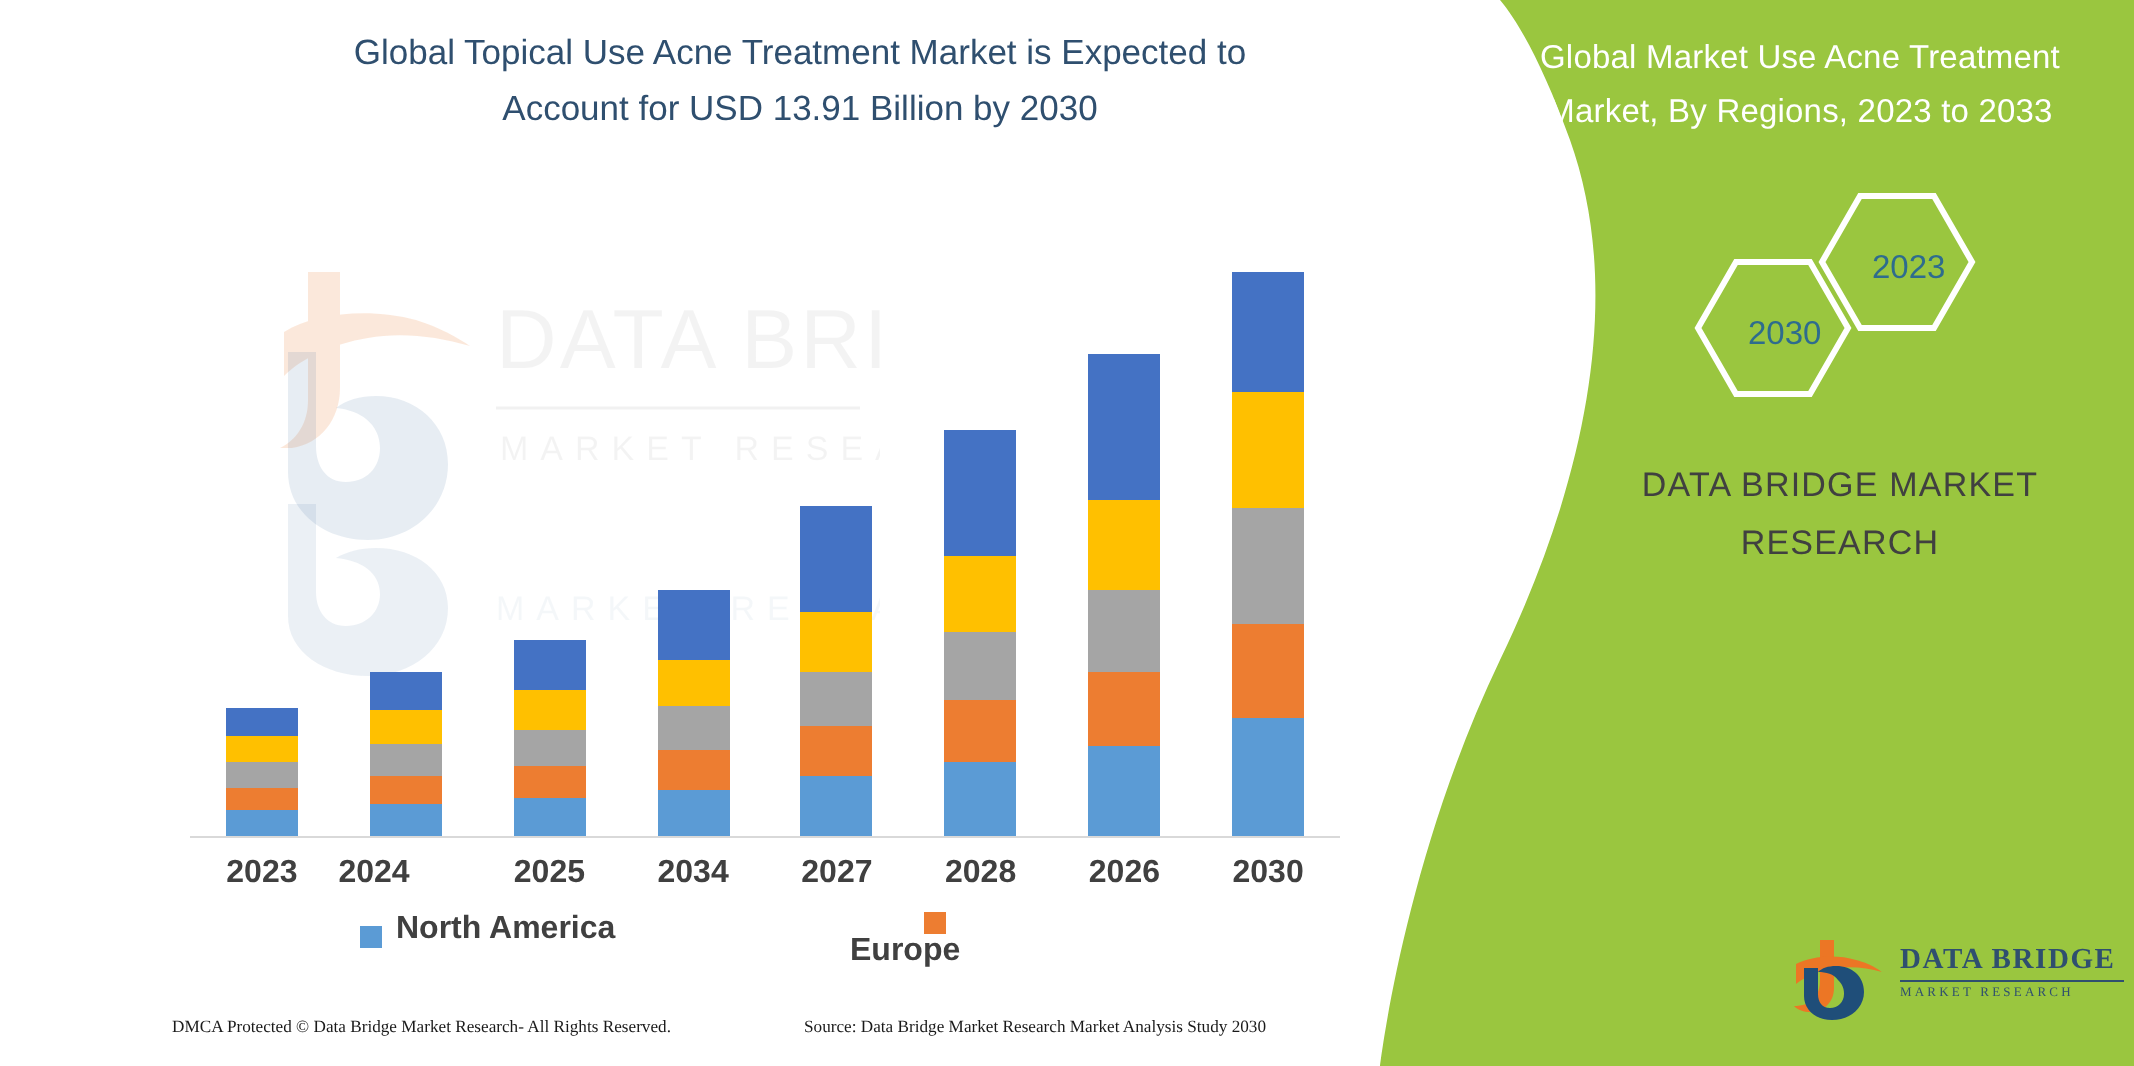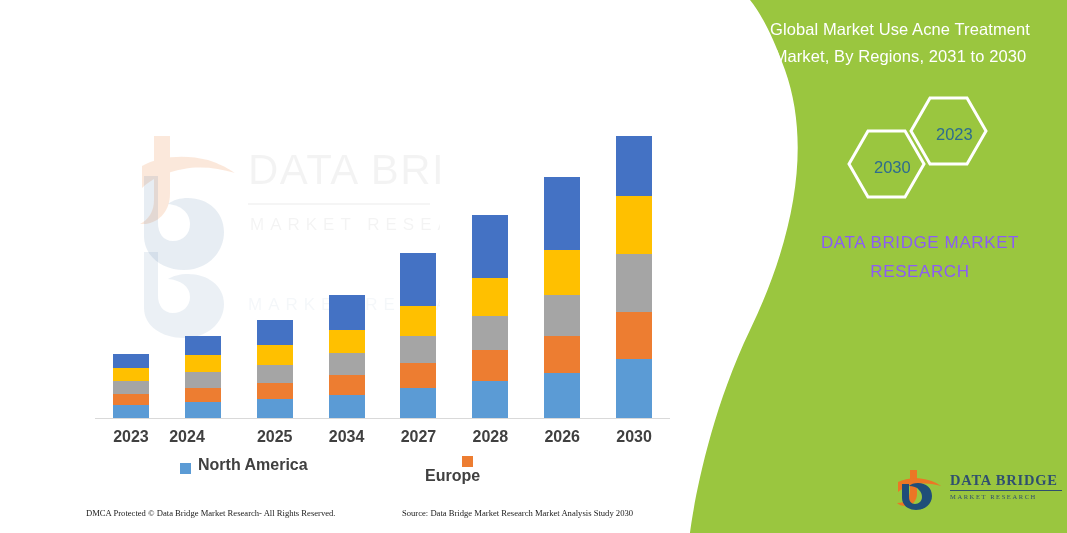--- a/index.html
+++ b/index.html
@@ -47,21 +47,21 @@
     z-index: 4;
   }
   .hex-2023 { left: 106px; top: 30px; }
   .hex-2030 { left: 44px; top: 63px; }
 
   .dbmr-name {
     position: absolute;
     top: 228px; left: 790px;
     width: 260px;
     text-align: center;
-    color: #8b5cf6;
+    color: #404040;
     font-size: 17px;
     line-height: 29px;
     letter-spacing: .6px;
     z-index: 3;
   }
 
   
   .logo-block { position: absolute; left: 896px; top: 466px; width: 165px; height: 48px; z-index: 3; }
   .logo-mark { position: absolute; left: 0; top: 2px; width: 46px; height: 44px; }
   .logo-text { position: absolute; left: 54px; top: 6px; width: 112px; }
@@ -154,21 +154,21 @@
 </style>
 </head>
 <body>
 
 <div id="root">
 
   <div class="green-panel"></div>
 
   <div class="green-title">
     <div>Global Market Use Acne Treatment</div>
-    <div>Market, By Regions, 2031 to 2030</div>
+    <div>Market, By Regions, 2023 to 2033</div>
   </div>
 
   <div class="hex-wrap">
     <svg width="180" height="105" viewBox="0 0 180 105">
       <polygon points="100,3 137,3 156,36 137,69 100,69 81,36" fill="none" stroke="#ffffff" stroke-width="3"></polygon>
       <polygon points="38,36 75,36 94,69 75,102 38,102 19,69" fill="none" stroke="#ffffff" stroke-width="3"></polygon>
     </svg>
     <div class="hex-label hex-2023">2023</div>
     <div class="hex-label hex-2030">2030</div>
   </div>
@@ -183,20 +183,24 @@
       <path d="M14 2 L21 2 L21 26 C21 33 16 38 9 38 C6 38 3 37 1 35 C5 35 9 34 11 31 C13 29 14 26 14 22 Z" fill="#ec7625"></path>
       <path d="M2 14 C10 10 22 9 32 12 C40 14 45 18 45 18 C38 16 30 15 23 16 C14 17 7 20 2 24 Z" fill="#ec7625"></path>
       <path d="M6 16 C6 16 6 30 6 30 C6 37 12 42 20 42 C29 42 36 36 36 28 C36 20 30 15 22 15 C18 15 15 16 13 18 C17 18 21 19 23 22 C25 24 26 26 26 29 C26 33 23 36 19 36 C15 36 13 33 13 29 L13 16 Z" fill="#1f4e79"></path>
     </svg>
     <div class="logo-text">
       <div class="logo-title">DATA BRIDGE</div>
       <div class="logo-sub">MARKET  RESEARCH</div>
     </div>
   </div>
 
+  <div class="main-title">
+    <div>Global Topical Use Acne Treatment Market is Expected to</div>
+    <div>Account for USD 13.91 Billion by 2030</div>
+  </div>
 
   <div class="watermark">
     <svg width="300" height="210" viewBox="0 0 300 210">
       <g opacity="0.16">
         <path d="M14 4 L30 4 L30 62 C30 78 20 90 6 92 C3 92 0 92 0 92 C8 88 14 80 14 68 Z" fill="#ec7625"></path>
         <path d="M2 34 C18 24 46 22 68 28 C84 33 95 41 95 41 C78 36 60 34 44 37 C26 40 11 47 2 56 Z" fill="#ec7625"></path>
       </g>
       <g opacity="0.12">
         <path d="M4 44 L4 104 C4 124 22 138 44 138 C66 138 84 122 84 100 C84 80 68 66 48 66 C40 66 33 68 28 72 C40 73 50 80 50 92 C50 102 43 109 33 109 C23 109 18 101 18 91 L18 44 Z" fill="#3d6f9e"></path>
       </g>

